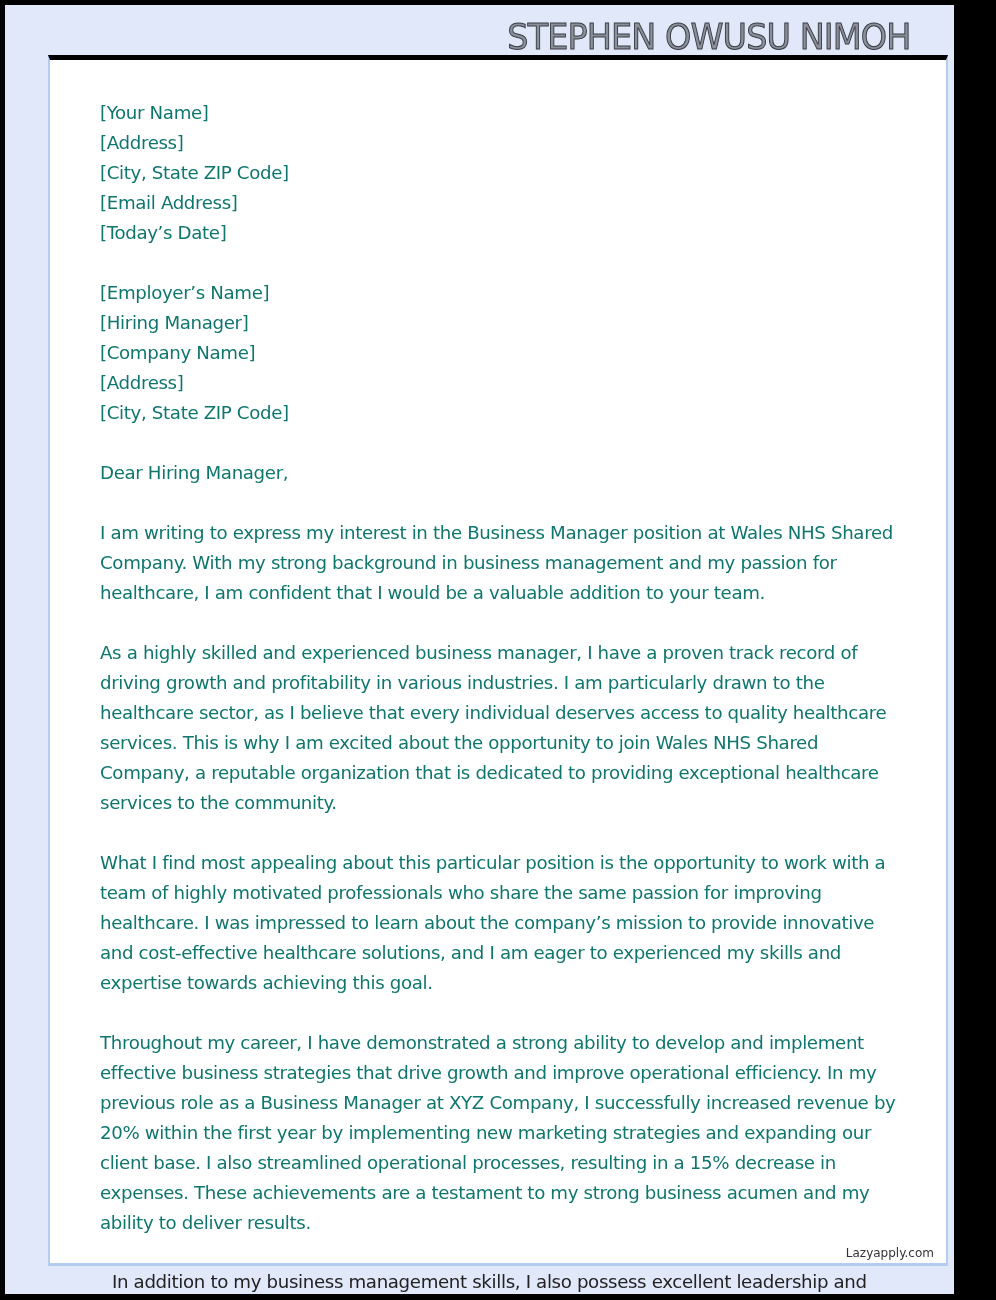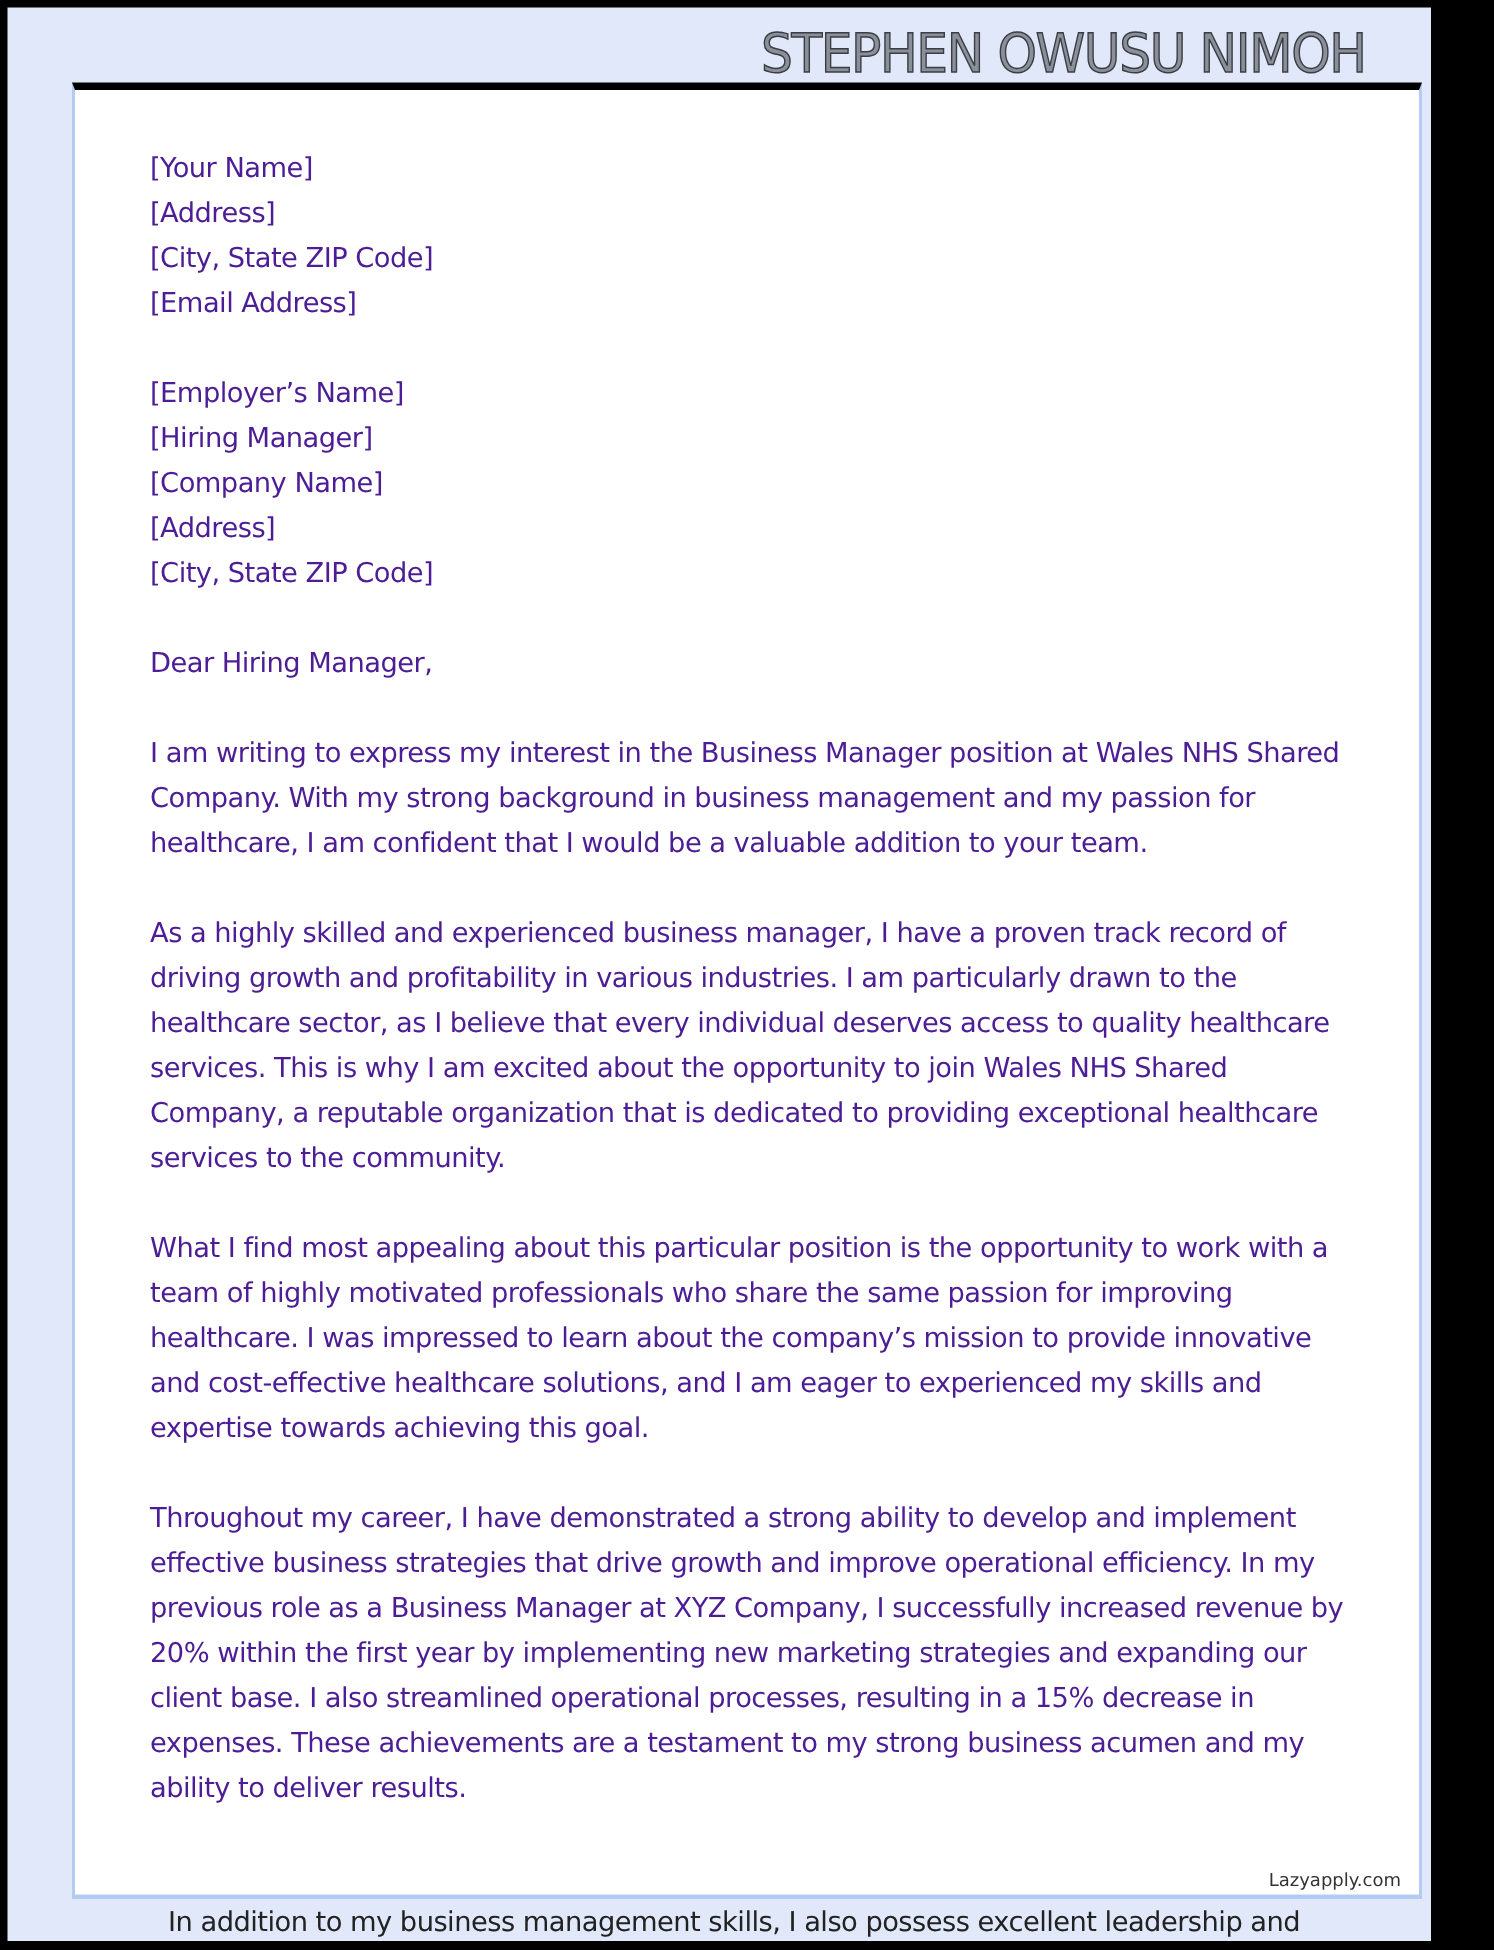--- a/index.html
+++ b/index.html
@@ -52,21 +52,21 @@
       box-sizing: content-box;
     }
     .content {
       position: absolute;
       left: 95px;
       top: 93px;
       width: 820px;
       font-family: "DejaVu Sans", sans-serif;
       font-size: 18.2px;
       line-height: 30px;
-      color: #4c1d95;
+      color: #0f766e;
       letter-spacing: -0.35px;
     }
     .line {
       display: block;
       white-space: nowrap;
       height: 30px;
     }
     .gap {
       height: 30px;
     }
@@ -107,20 +107,21 @@
     <div class="watermark">Lazyapply.com</div>
   </div>
 
   <div class="content">
 
     <div>
       <span class="line">[Your Name]</span>
       <span class="line">[Address]</span>
       <span class="line">[City, State ZIP Code]</span>
       <span class="line">[Email Address]</span>
+      <span class="line">[Today’s Date]</span>
     </div>
 
     <div class="gap"></div>
 
     <div>
       <span class="line">[Employer’s Name]</span>
       <span class="line">[Hiring Manager]</span>
       <span class="line">[Company Name]</span>
       <span class="line">[Address]</span>
       <span class="line">[City, State ZIP Code]</span>

